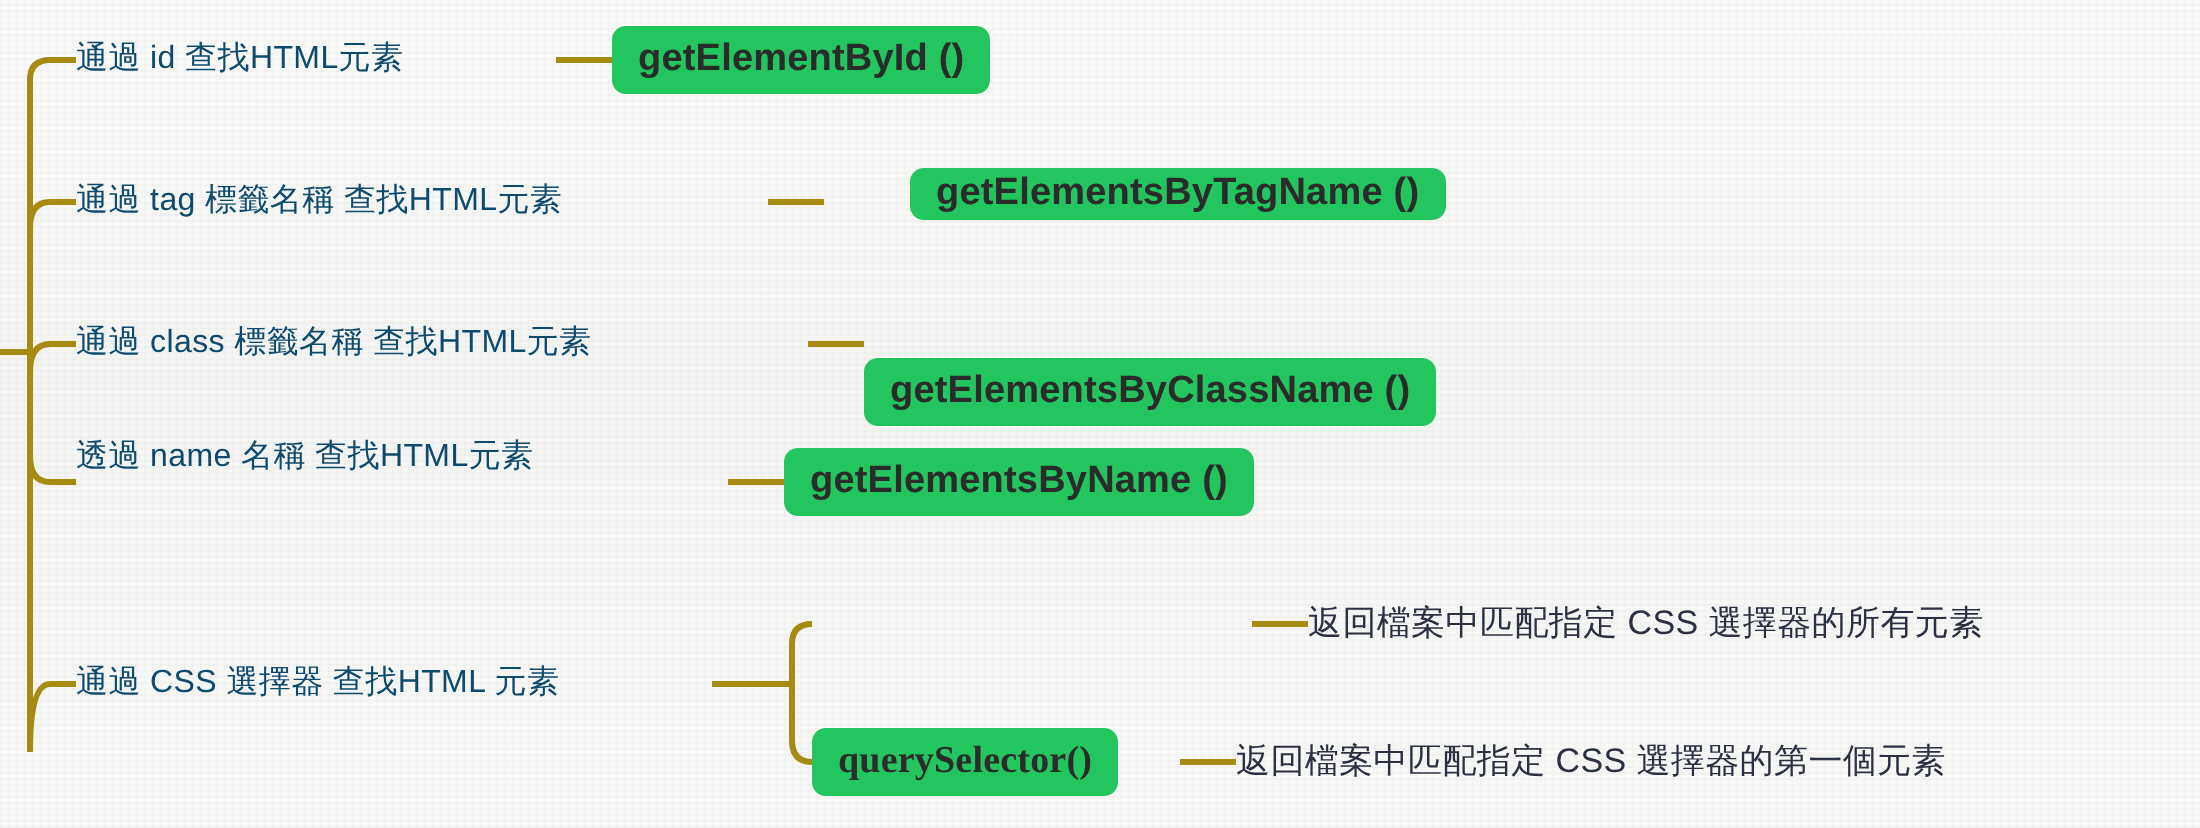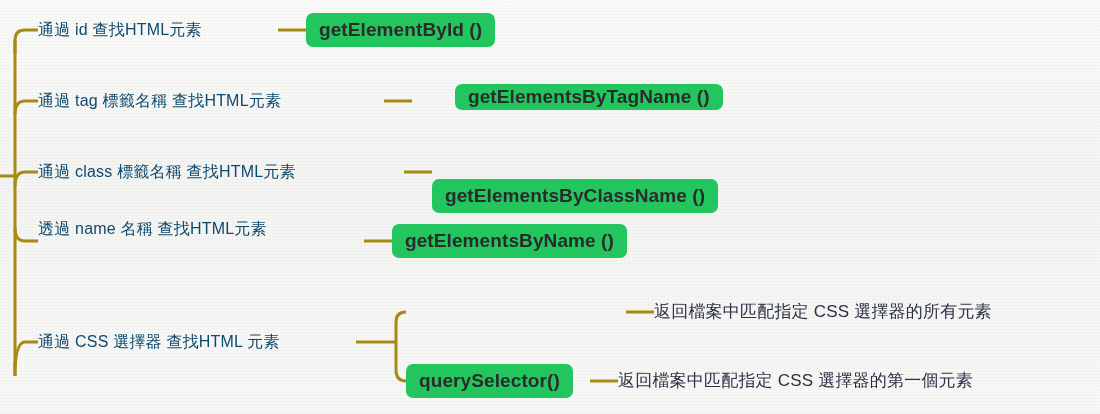--- a/index.html
+++ b/index.html
@@ -141,16 +141,16 @@
   <div class="node-label" style="left:38px; top:157px;">通過 class 標籤名稱 查找HTML元素</div>
   <div class="badge" style="left:432px; top:155px; height:34px;margin-top:24px;">getElementsByClassName ()</div>
 
   <div class="node-label" style="left:38px; top:214px;">透過 name 名稱 查找HTML元素</div>
   <div class="badge" style="left:392px; top:224px; height:34px;">getElementsByName ()</div>
 
   <div class="node-label" style="left:38px; top:327px;">通過 CSS 選擇器 查找HTML 元素</div>
 
   <div class="desc-label" style="left:654px; top:299px;">返回檔案中匹配指定 CSS 選擇器的所有元素</div>
 
-  <div class="badge" style="left:406px; top:364px; height:34px;">querySelector()</div>
+  <div class="badge" style="left:406px; top:364px; height:34px;font-family:Liberation Serif, serif;">querySelector()</div>
   <div class="desc-label" style="left:618px; top:368px;">返回檔案中匹配指定 CSS 選擇器的第一個元素</div>
 
 </div>
 
 </body></html>

